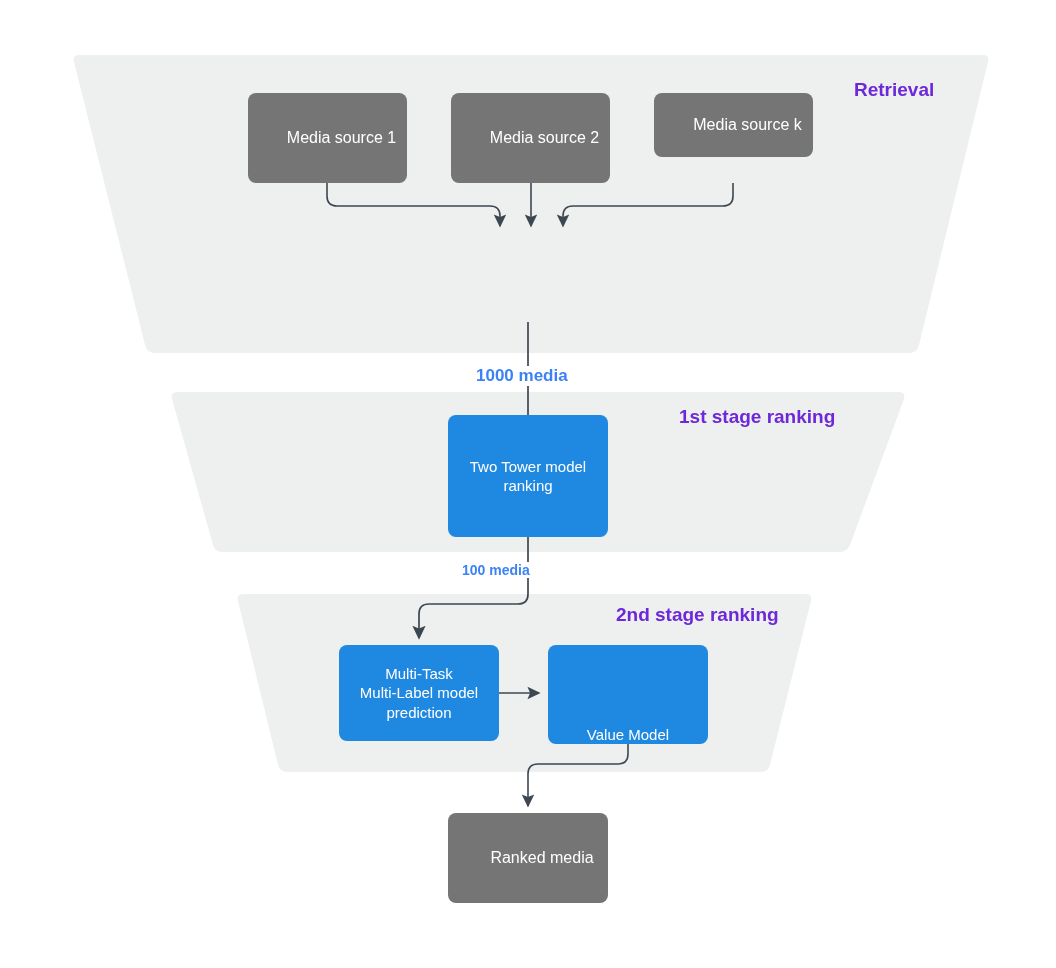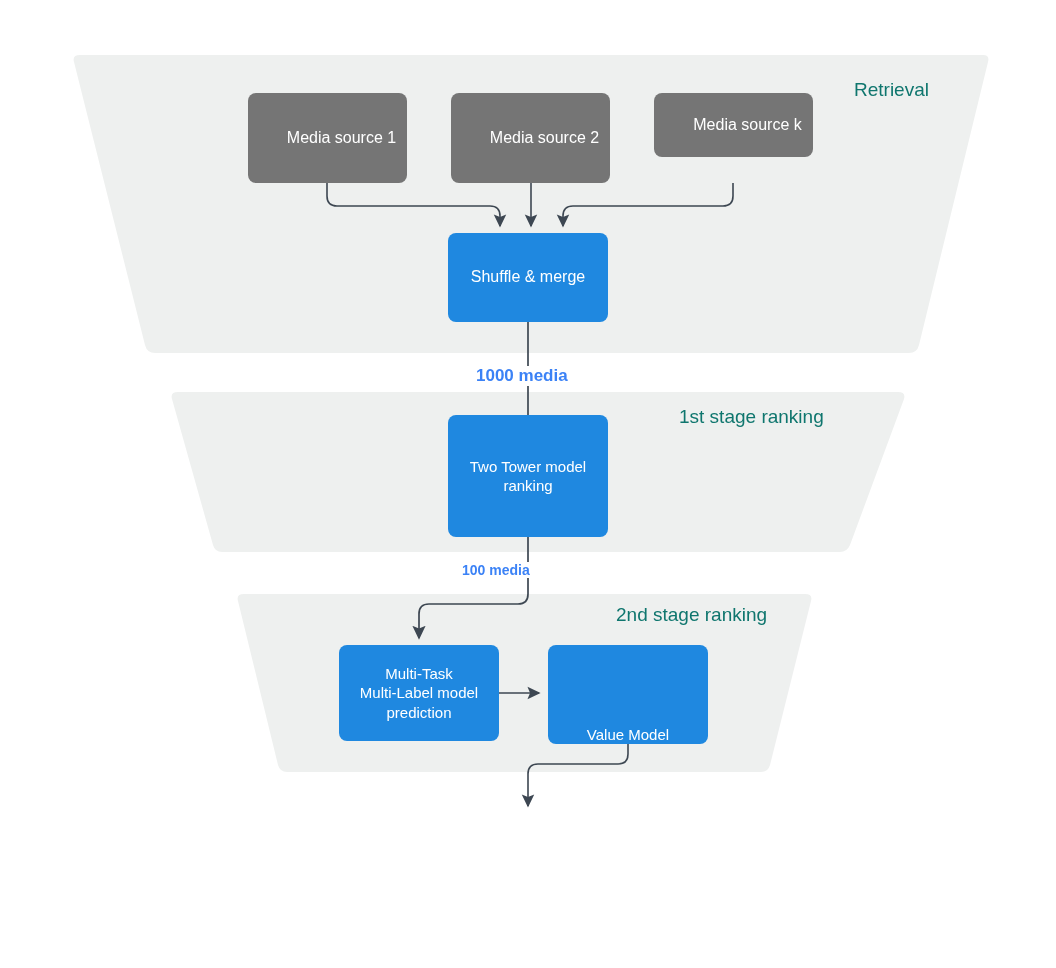--- a/index.html
+++ b/index.html
@@ -41,22 +41,22 @@
   .node-blue { background: #1f88e0; }
   .node-label {
     display: block;
     width: 100%;
     padding: 0 6px;
     box-sizing: border-box;
     white-space: pre-line;
   }
   .stage-title {
     position: absolute;
-    font-weight: normal;
-    color: #0f766e;
+    font-weight: bold;
+    color: #6d28d9;
     z-index: 3;
     white-space: nowrap;
     user-select: none;
   }
   .edge-label {
     position: absolute;
     font-weight: bold;
     color: #3b82f6;
     z-index: 4;
     white-space: nowrap;
@@ -109,37 +109,37 @@
   </div>
 
   <div class="node node-gray" style="left:451px; top:93px; width:159px; height:90px; font-size:16px;">
     <span class="node-label">Media source 2</span>
   </div>
 
   <div class="node node-gray" style="left:654px; top:93px; width:159px; height:64px; font-size:16px;">
     <span class="node-label">Media source k</span>
   </div>
 
-  <div class="node node-blue" style="left:448px; top:233px; width:160px; height:89px; font-size:16px;">
-    <span class="node-label">Shuffle &amp; merge</span>
-  </div>
 
   <div class="node node-blue" style="left:448px; top:415px; width:160px; height:122px; font-size:15px;">
     <span class="node-label">Two Tower model
 ranking</span>
   </div>
 
   <div class="node node-blue" style="left:339px; top:645px; width:160px; height:96px; font-size:15px;">
     <span class="node-label">Multi-Task
 Multi-Label model
 prediction</span>
   </div>
 
   <div class="node node-blue" style="left:548px; top:645px; width:160px; height:99px; font-size:15px;align-items:flex-end;">
     <span class="node-label">Value Model</span>
   </div>
 
+  <div class="node node-gray" style="left:448px; top:813px; width:160px; height:90px; font-size:16px;">
+    <span class="node-label">Ranked media</span>
+  </div>
 
   <div class="edge-label" style="left:470px; top:366px; font-size:17px;">1000 media</div>
 
   <div class="edge-label" style="left:456px; top:562px; font-size:14px;">100 media</div>
 
 </div>
 
 </body></html>

